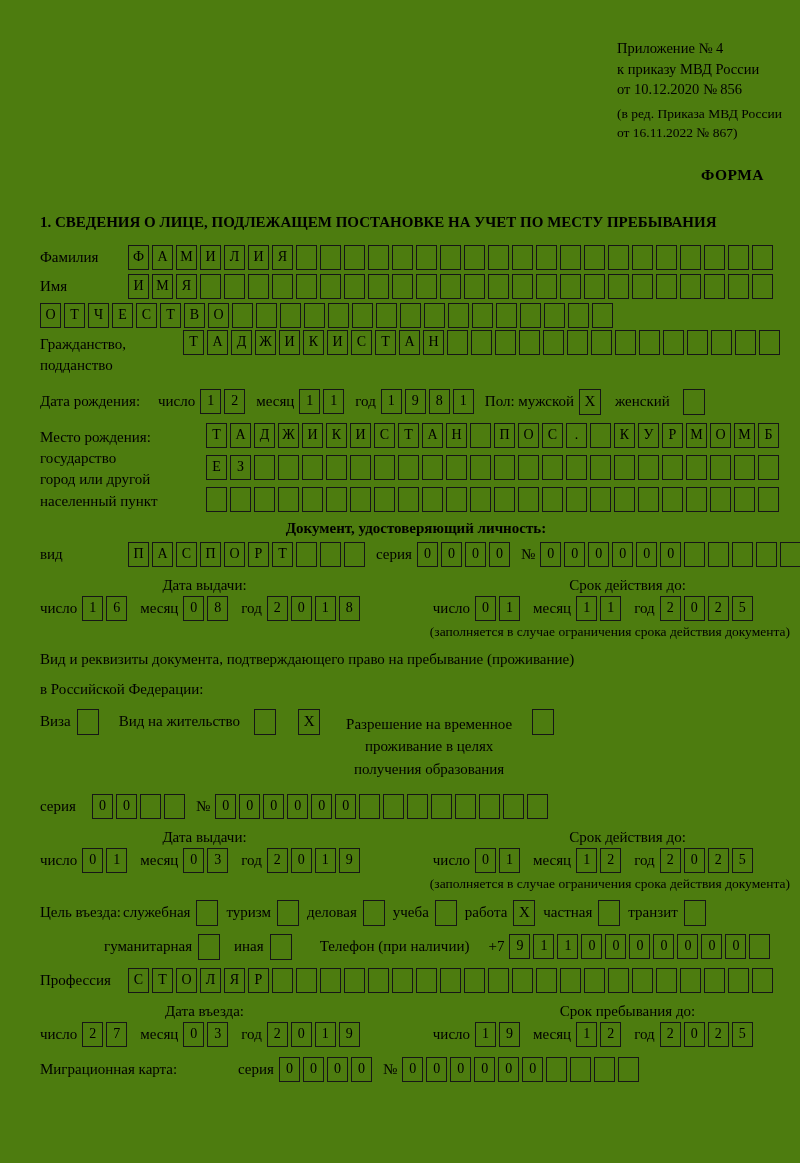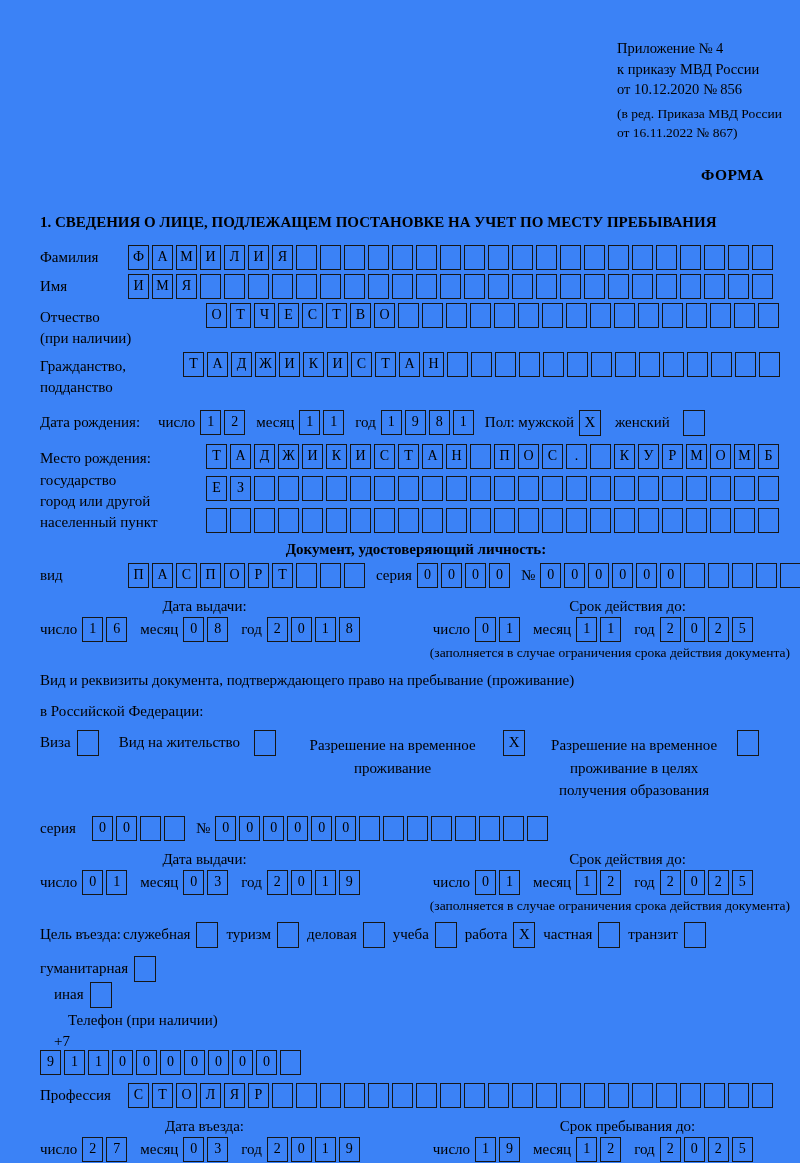--- a/index.html
+++ b/index.html
@@ -1,16 +1,16 @@
 <!DOCTYPE html>
 <html><head>
 <meta charset="utf-8">
 <style>
   html,body{margin:0;padding:0;background:#fff;}
-  .page{position:relative;width:800px;height:1163px;background:#3b82f6;color:#000;
+  .page{position:relative;width:800px;height:1163px;background:#4d7c0f;color:#000;
         font-family:"Liberation Serif","DejaVu Serif",serif;overflow:hidden;}
   .hdr-right{margin:38px 0 0 617px;font-size:14.5px;line-height:1.5;}
   .hdr-edit{margin:4px 0 0 617px;font-size:13.5px;line-height:1.45;}
   .forma{margin:24px 36px 0 0;text-align:right;font-weight:bold;font-size:15.5px;letter-spacing:.5px;}
   .title{margin:18px 0 0 0;text-align:center;font-weight:bold;font-size:16px;line-height:1.6;}
   .blank-line{display:inline-block;width:62px;border-bottom:2px solid #333;margin-left:10px;vertical-align:baseline;}
   .sec-heading{margin:30px 10px 0 40px;font-weight:bold;font-size:15px;}
   .content{margin:14px 10px 0 40px;width:752px;font-size:15px;}
   .frow{display:flex;align-items:flex-start;margin-top:4px;}
   .flabel{flex:none;padding-top:4px;font-size:15px;}
@@ -117,24 +117,20 @@
           <span class="box"></span>
           <span class="box"></span>
           <span class="box"></span>
           <span class="box"></span>
           <span class="box"></span>
           <span class="box"></span>
         </div>
     </div>
 
     <div class="frow">
-      <div class="flabel w166 lab-lines">
-          <div>Отчество</div>
-          <div>(при наличии)</div>
-        </div>
       <div class="boxes">
           <span class="box">О</span>
           <span class="box">Т</span>
           <span class="box">Ч</span>
           <span class="box">Е</span>
           <span class="box">С</span>
           <span class="box">Т</span>
           <span class="box">В</span>
           <span class="box">О</span>
           <span class="box"></span>
@@ -396,21 +392,20 @@
     <div class="frow" style="margin-top:8px;">
       <div class="opt">
         <div class="olabel">Виза</div>
         <span class="cbox"></span>
       </div>
       <div class="opt gap20">
         <div class="olabel" style="margin-right:14px;">Вид на жительство</div>
         <span class="cbox"></span>
       </div>
       <div class="opt gap14">
-        <div class="optcol" style="width:205px;padding-top:4px;">Разрешение на временное проживание</div>
         <span class="cbox gap8">X</span>
       </div>
       <div class="opt gap14">
         <div class="optcol" style="width:190px;padding-top:4px;">Разрешение на временное проживание в целях получения образования</div>
         <span class="cbox gap8"></span>
       </div>
     </div>
 
     <div class="frow" style="margin-top:14px;">
       <div class="flabel" style="width:52px;">серия</div>
@@ -511,21 +506,21 @@
       <div class="opt gap8">
           <div class="olabel">частная</div>
           <span class="cbox"></span>
         </div>
       <div class="opt gap8">
           <div class="olabel">транзит</div>
           <span class="cbox"></span>
         </div>
     </div>
 
-    <div class="frow" style="margin-top:8px;flex-direction:column;">
+    <div class="frow" style="margin-top:8px;margin-left:64px;">
       <div class="opt">
           <div class="olabel">гуманитарная</div>
           <span class="cbox"></span>
         </div>
       <div class="opt gap14">
           <div class="olabel">иная</div>
           <span class="cbox"></span>
         </div>
       <div class="dlabel gap28">Телефон (при наличии)</div>
       <div class="dlabel gap14">+7</div>

